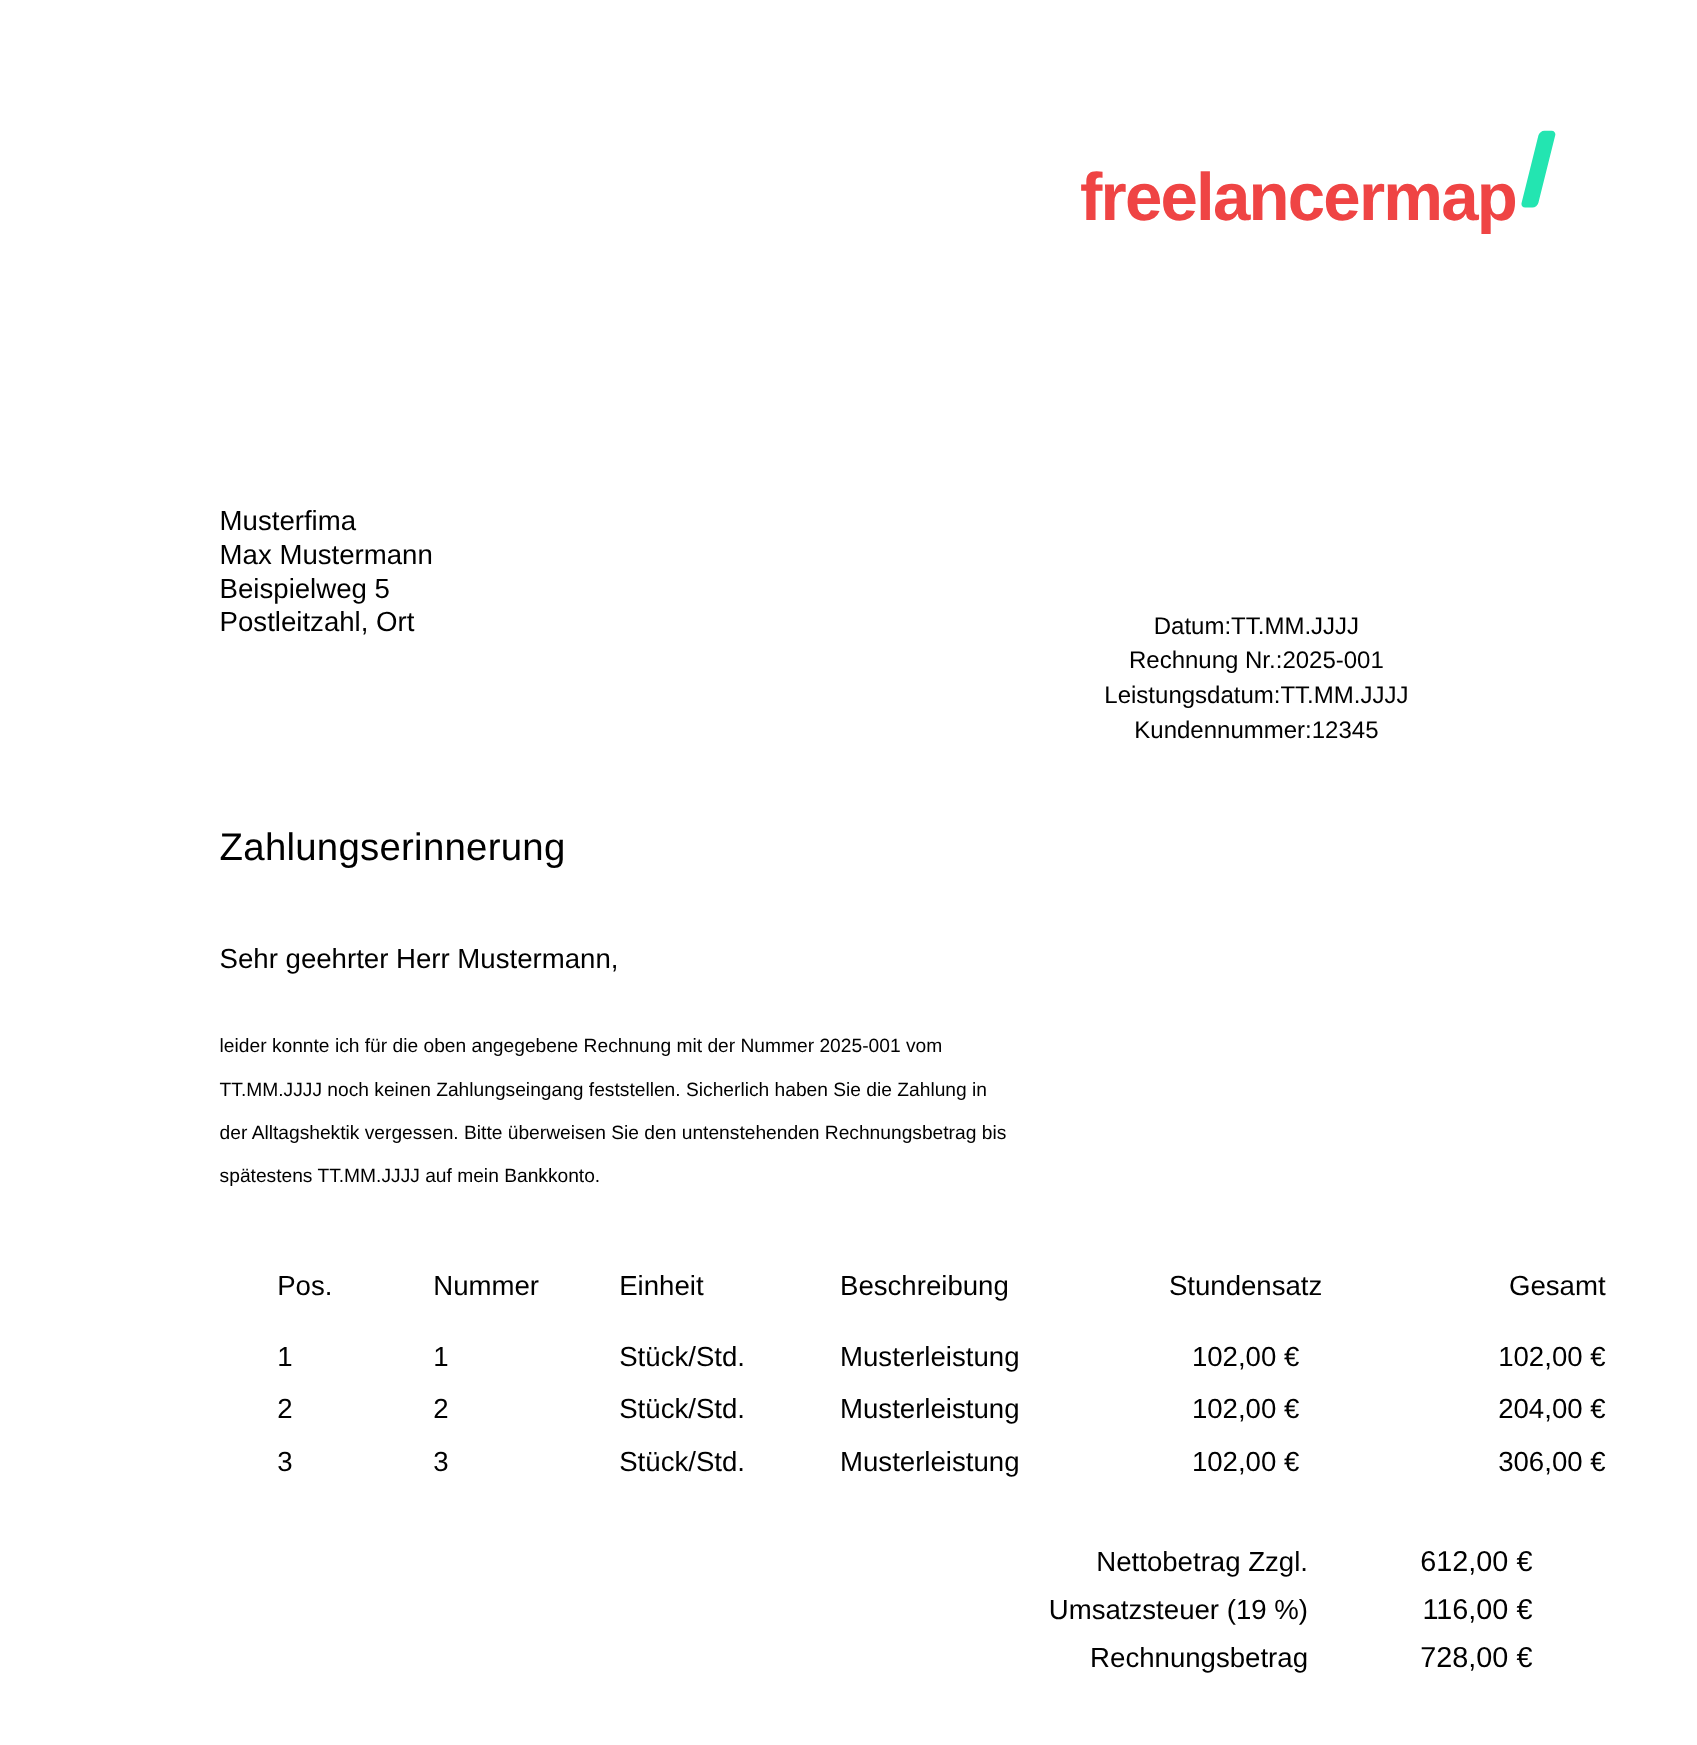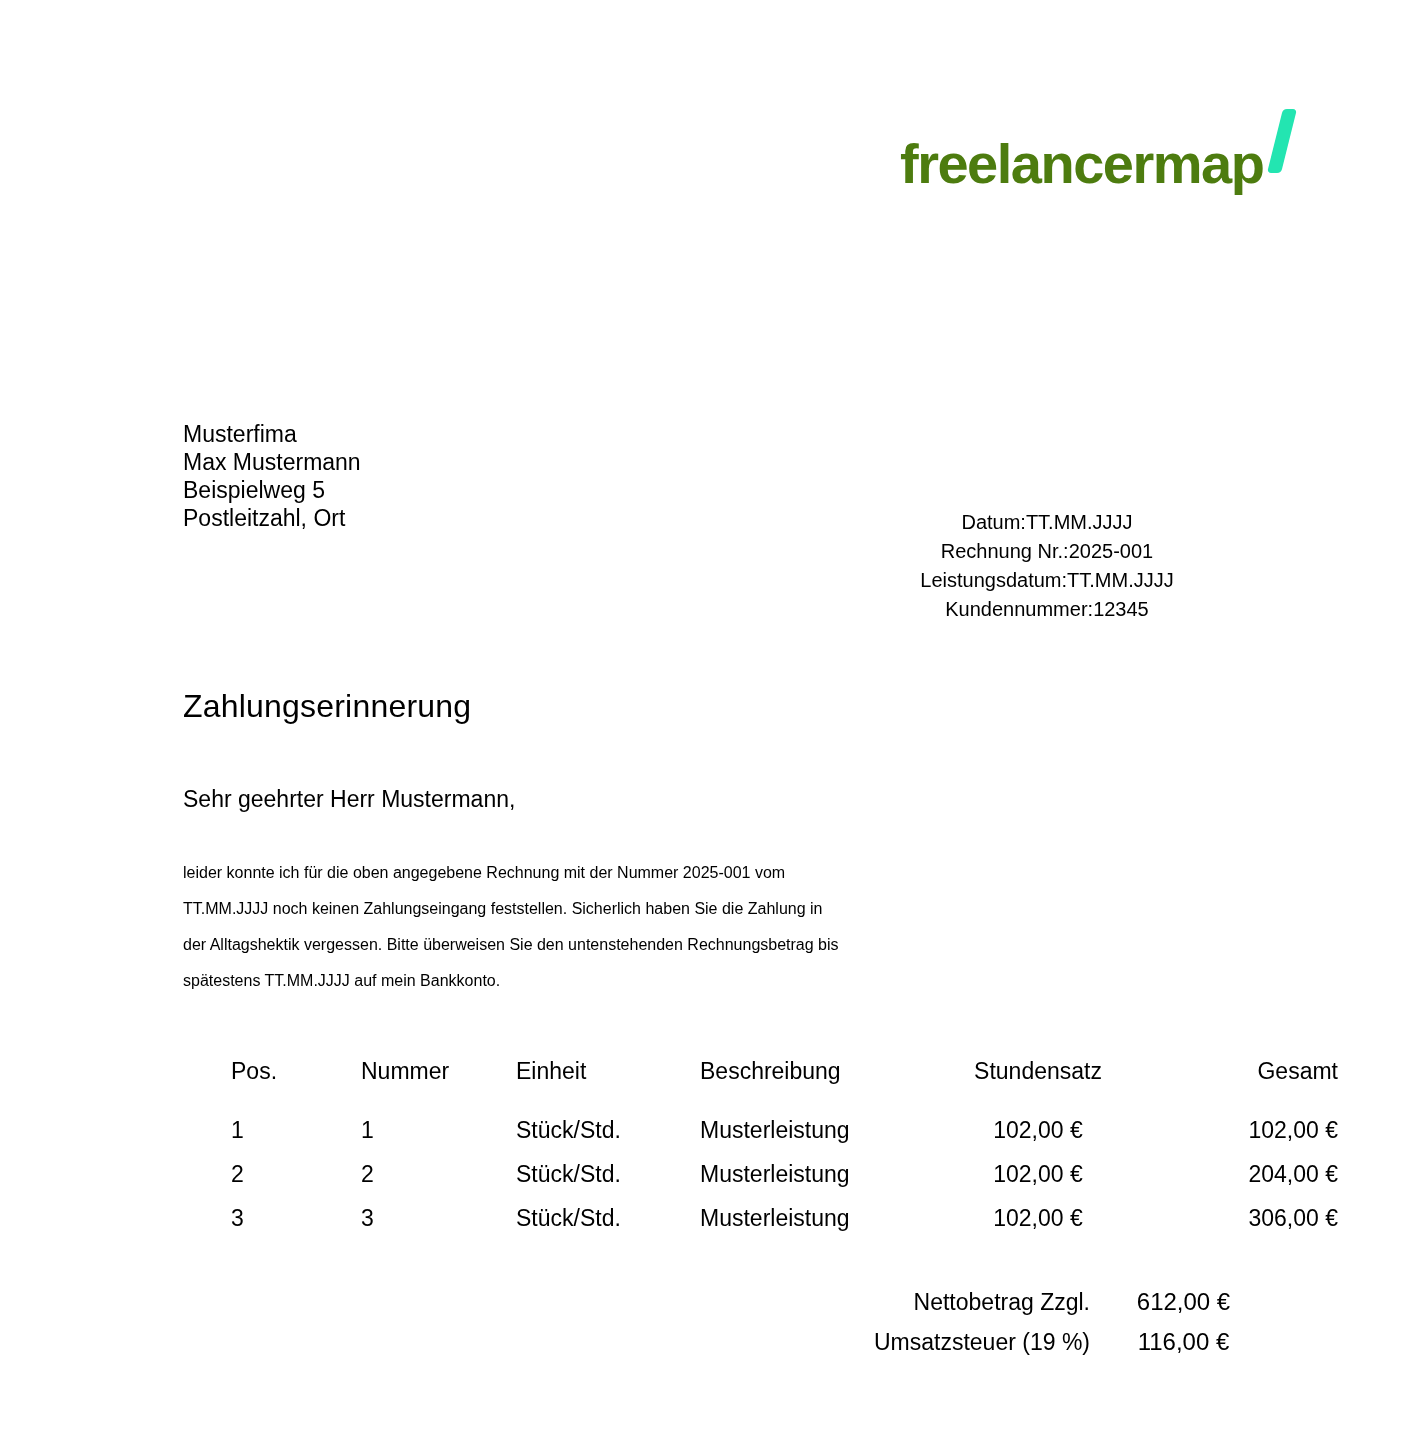--- a/index.html
+++ b/index.html
@@ -19,21 +19,21 @@
     position: absolute;
     left: 900px;
     top: 90px;
     display: flex;
     align-items: center;
   }
   .logo-text {
     font-size: 56px;
     font-weight: 700;
     letter-spacing: -1.5px;
-    color: #4d7c0f;
+    color: #ef4444;
     line-height: 1;
     margin-top: 46px;
   }
   .logo-slash {
     display: inline-block;
     width: 14px;
     height: 64px;
     margin-left: 12px;
     border-radius: 4px;
     transform: skewX(-14deg);
@@ -131,21 +131,21 @@
     align-items: baseline;
     height: 40px;
   }
   .total-label {
     flex: 1;
     text-align: right;
     font-size: 23px;
   }
   .total-value {
     width: 187px;
-    text-align: center;
+    text-align: right;
     font-size: 24px;
   }
 </style>
 </head>
 <body>
 
 <div class="page">
 
   <div class="logo">
     <span class="logo-text">freelancermap</span>
@@ -229,15 +229,19 @@
 
   <div class="totals">
     <div class="total-row">
       <span class="total-label">Nettobetrag Zzgl.</span>
       <span class="total-value">612,00 €</span>
     </div>
     <div class="total-row">
       <span class="total-label">Umsatzsteuer (19 %)</span>
       <span class="total-value">116,00 €</span>
     </div>
+    <div class="total-row">
+      <span class="total-label">Rechnungsbetrag</span>
+      <span class="total-value">728,00 €</span>
+    </div>
   </div>
 
 </div>
 
 </body></html>

